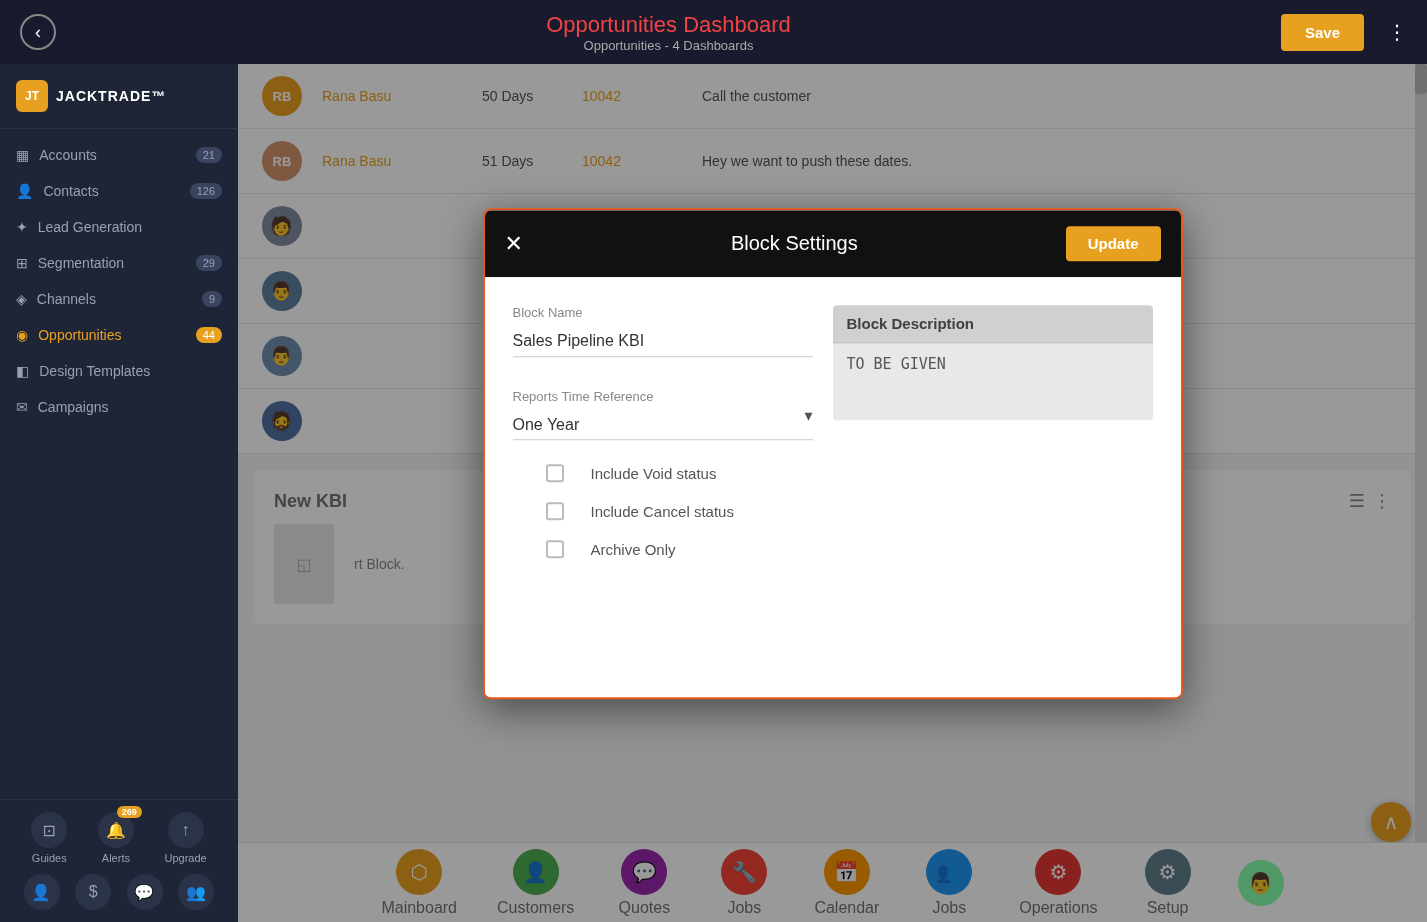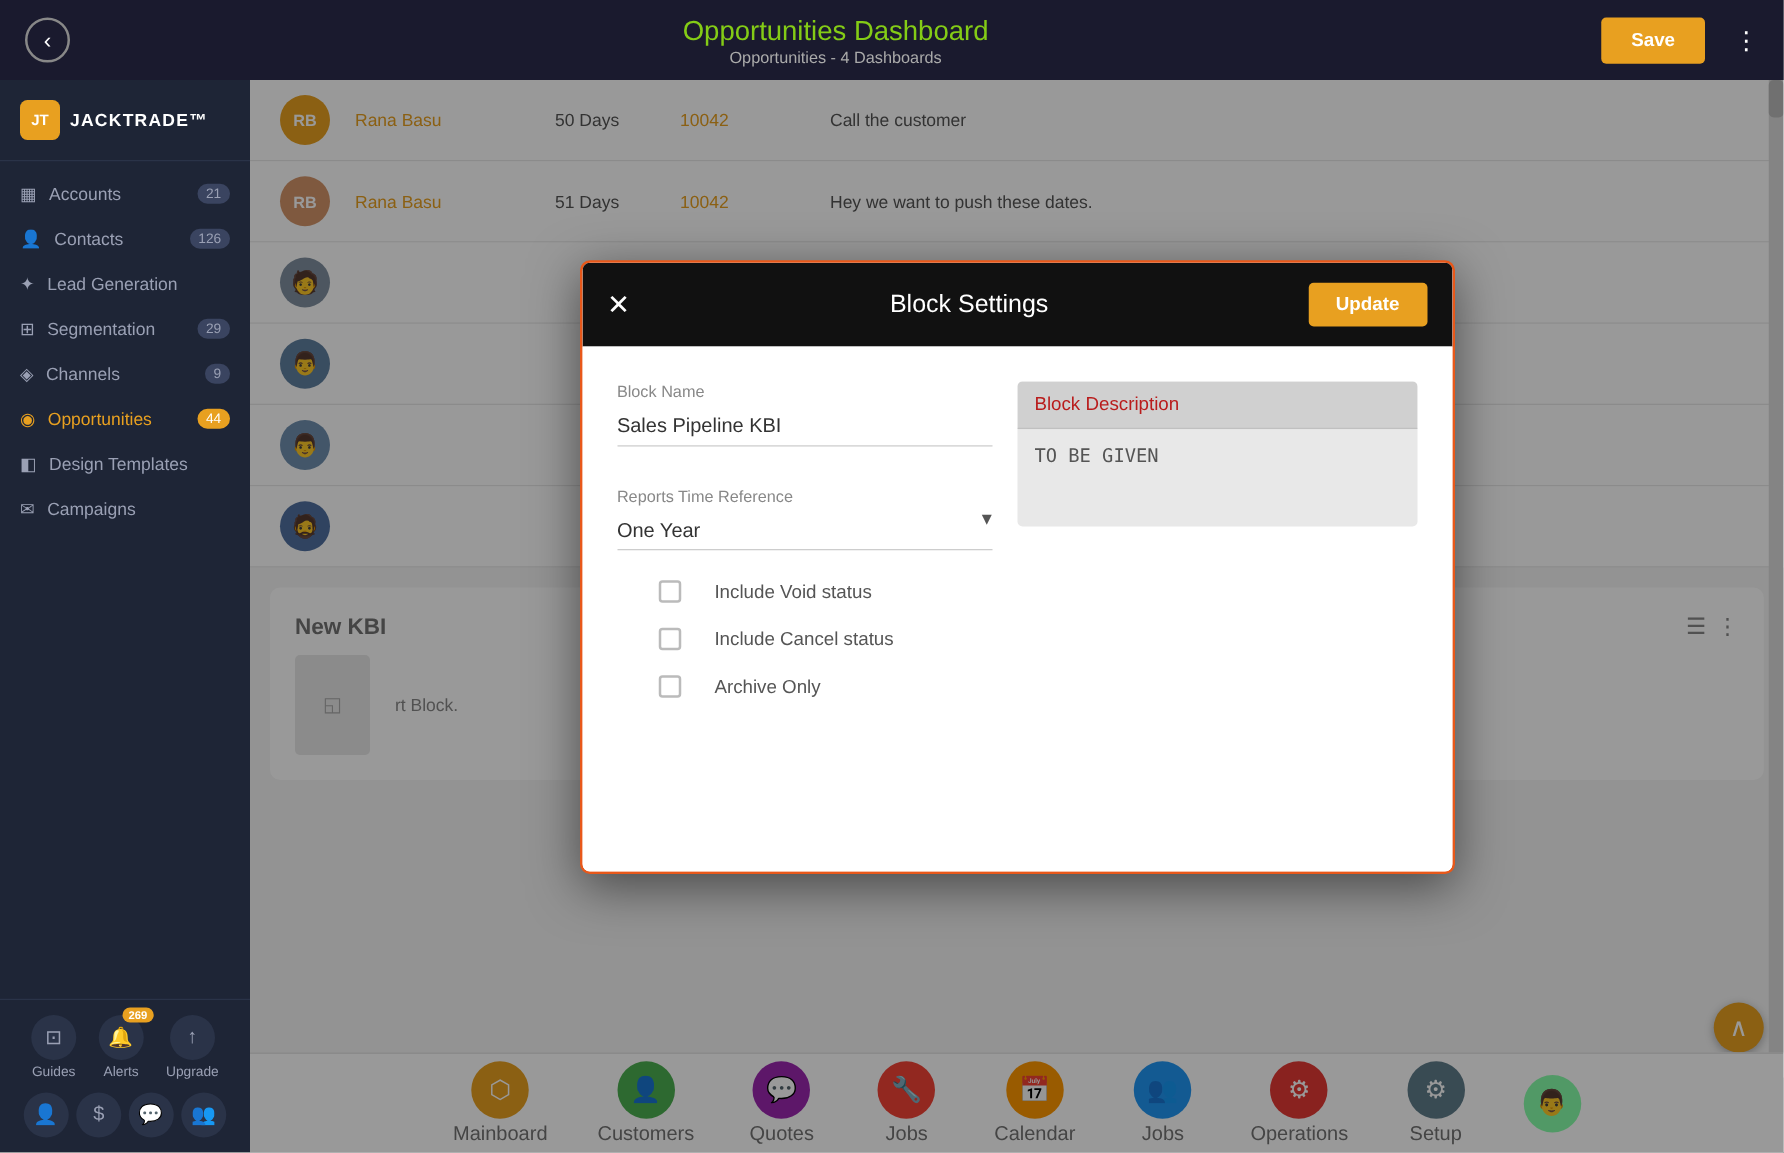--- a/index.html
+++ b/index.html
@@ -9,40 +9,40 @@
     .top-header {
       background: #1a1a2e;
       height: 64px;
       display: flex;
       align-items: center;
       justify-content: space-between;
       padding: 0 20px;
       flex-shrink: 0;
     }
     .top-header-center { text-align: center; flex: 1; }
-    .top-header-title { color: #84cc16; font-size: 22px; font-weight: 400; }
+    .top-header-title { color: #ef4444; font-size: 22px; font-weight: 400; }
     .top-header-subtitle { color: #aaa; font-size: 13px; }
     .back-btn {
       width: 36px; height: 36px; border-radius: 50%; border: 2px solid #888;
       background: transparent; color: #fff; font-size: 18px; cursor: pointer;
       display: flex; align-items: center; justify-content: center;
     }
     .header-right { display: flex; align-items: center; gap: 23px; }
     .save-btn {
       background: #e8a020; color: #fff; border: none; padding: 10px 24px;
       font-size: 15px; font-weight: 600; cursor: pointer; border-radius: 4px;
     }
     .three-dots { color: #fff; font-size: 20px; cursor: pointer; }
 
     
     .main-layout { display: flex; flex: 1; overflow: hidden; }
 
     
     .sidebar {
-      width: 200px; background: #1e2536; flex-shrink: 0;
+      width: 238px; background: #1e2536; flex-shrink: 0;
       display: flex; flex-direction: column; justify-content: space-between;
       padding: 0;
       text-align: right;
     }
     .sidebar-logo {
       padding: 16px; display: flex; align-items: center; gap: 8px;
       border-bottom: 1px solid #2a3348;
     }
     .logo-icon {
       width: 32px; height: 32px; background: #e8a020; border-radius: 6px;
@@ -169,22 +169,22 @@
       background: transparent; appearance: none; cursor: pointer;
     }
     .select-arrow {
       position: absolute; right: 0; top: 50%; transform: translateY(-50%);
       color: #555; font-size: 16px; pointer-events: none;
     }
     .block-desc-box {
       background: #e8e8e8; border-radius: 4px; overflow: hidden;
     }
     .block-desc-header {
-      background: #d0d0d0; padding: 10px 14px; color: #b91c1c;
-      font-size: 15px; font-weight: 400; border-bottom: 1px solid #c0c0c0;
+      background: #d0d0d0; padding: 10px 14px; color: #404040;
+      font-size: 15px; font-weight: 700; border-bottom: 1px solid #c0c0c0;
     }
     .block-desc-body {
       padding: 12px 14px; color: #555; font-size: 15px;
       min-height: 60px;
     }
     .checkbox-row {
       display: flex; align-items: center; gap: 27px; margin-bottom: 20px; margin-left: 33px;
     }
     .checkbox {
       width: 18px; height: 18px; border: 2px solid #bbb; border-radius: 3px;

